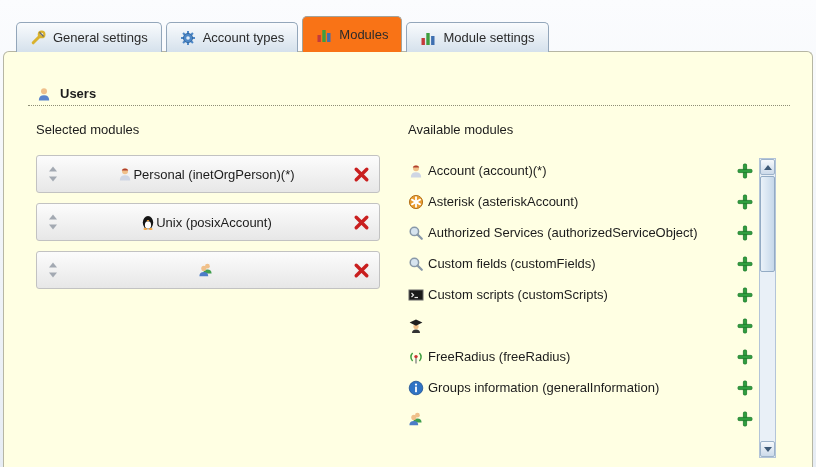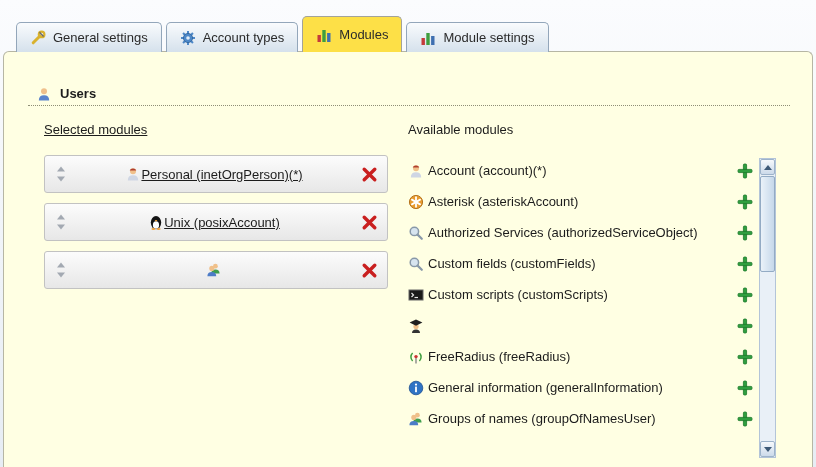--- a/index.html
+++ b/index.html
@@ -23,35 +23,35 @@
   }
   .tab{
     display:flex;align-items:center;gap:7px;
     height:30px;box-sizing:border-box;padding:0 13px;
     border:1px solid #93a6ba;border-bottom:none;
     border-radius:5px 5px 0 0;
     background:linear-gradient(#f9fbfd,#d5e1ec);
     color:#2b2b2b;cursor:pointer;white-space:nowrap;
   }
   .tab.active{
-    height:36px;background:#fde047;border-color:#a3a39a;
+    height:36px;background:#f97316;border-color:#a3a39a;
     z-index:6;font-weight:normal;
   }
   .tab-icon svg{display:block;}
   
   .users-heading{
     position:absolute;left:36px;top:86px;
     display:flex;align-items:flex-start;gap:8px;font-weight:bold;z-index:2;
   }
   .users-rule{
     position:absolute;left:28px;right:26px;top:105px;
     border-top:1px dotted #8e8e76;z-index:1;
   }
   .col-heading{margin:0 0 18px 0;font-weight:normal;color:#1c1c1c;}
-  .col-left{position:absolute;left:44px;top:122px;width:344px;text-decoration:underline;}
+  .col-left{position:absolute;left:36px;top:122px;width:344px;}
   .col-right{position:absolute;left:408px;top:122px;width:346px;}
   
   .sel-box{
     display:flex;align-items:center;
     height:38px;box-sizing:border-box;margin-bottom:10px;padding:0 9px;
     background:linear-gradient(#fcfcfc,#e7e7e7);
     border:1px solid #c2c2c2;border-radius:3px;
     cursor:move;
   }
   .drag{width:14px;display:flex;justify-content:center;}
@@ -356,21 +356,21 @@
         </button>
       </div>
       <div class="avail-row">
         <span class="icon16">
           <svg width="16" height="16" viewBox="0 0 16 16">
             <circle cx="8" cy="8" r="6.8" fill="#2f73c4" stroke="#1d4f91" stroke-width="0.8"></circle>
             <circle cx="8" cy="4.6" r="1.1" fill="#ffffff"></circle>
             <rect x="7.1" y="6.6" width="1.8" height="5.6" fill="#ffffff"></rect>
           </svg>
         </span>
-        <span>General information (generalInformation)</span>
+        <span>Groups information (generalInformation)</span>
         <span class="spacer"></span>
         <button class="plus-btn">
           <svg width="16" height="16" viewBox="0 0 16 16">
             <rect x="6.4" y="1" width="3.2" height="14" rx="1" fill="#2f9e3f" stroke="#1d7a2b" stroke-width="0.8"></rect>
             <rect x="1" y="6.4" width="14" height="3.2" rx="1" fill="#2f9e3f" stroke="#1d7a2b" stroke-width="0.8"></rect>
           </svg>
         </button>
       </div>
       <div class="avail-row">
         <span class="icon16">
@@ -378,21 +378,20 @@
             <g transform="translate(3,0) scale(0.8)">
               <circle cx="8" cy="5.2" r="3" fill="#f0c08a"></circle>
               <path d="M2.8 14.5 q0-5.2 5.2-5.2 q5.2 0 5.2 5.2 Z" fill="#3f9e4d"></path>
             </g>
             <g transform="translate(-1,2) scale(0.85)">
               <circle cx="8" cy="5.2" r="3" fill="#f0c08a"></circle>
               <path d="M2.8 14.5 q0-5.2 5.2-5.2 q5.2 0 5.2 5.2 Z" fill="#4d7cc7"></path>
             </g>
           </svg>
         </span>
-        <span>Groups of names (groupOfNamesUser)</span>
         <span class="spacer"></span>
         <button class="plus-btn">
           <svg width="16" height="16" viewBox="0 0 16 16">
             <rect x="6.4" y="1" width="3.2" height="14" rx="1" fill="#2f9e3f" stroke="#1d7a2b" stroke-width="0.8"></rect>
             <rect x="1" y="6.4" width="14" height="3.2" rx="1" fill="#2f9e3f" stroke="#1d7a2b" stroke-width="0.8"></rect>
           </svg>
         </button>
       </div>
     </div>
 </div>

